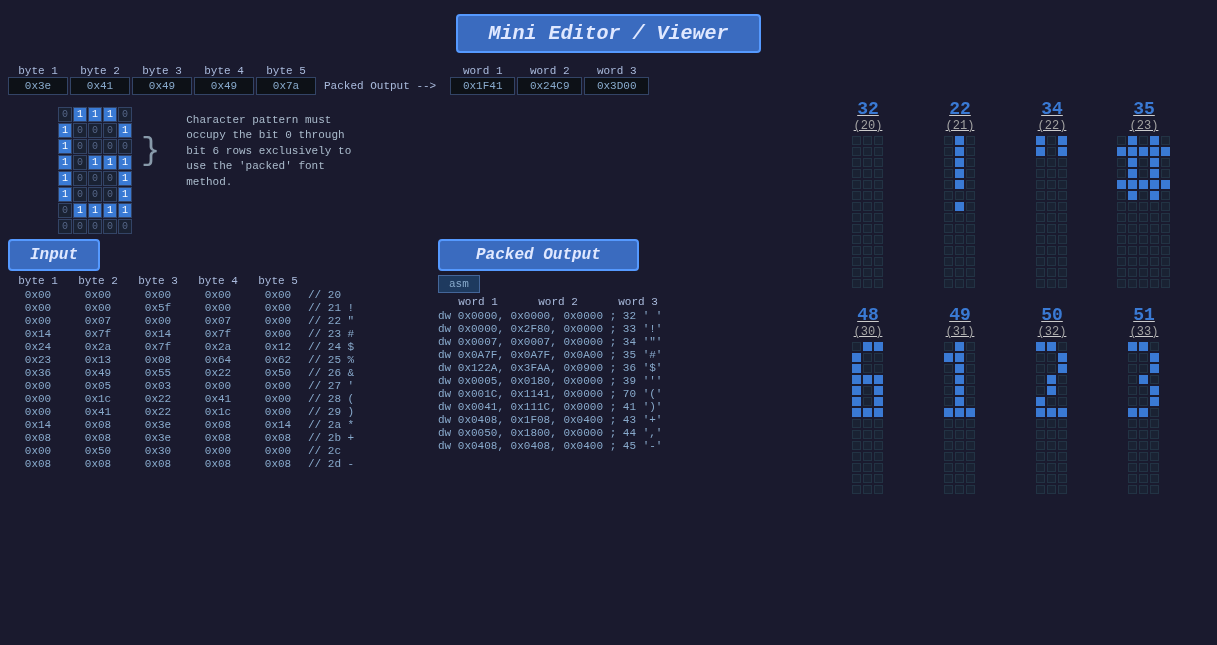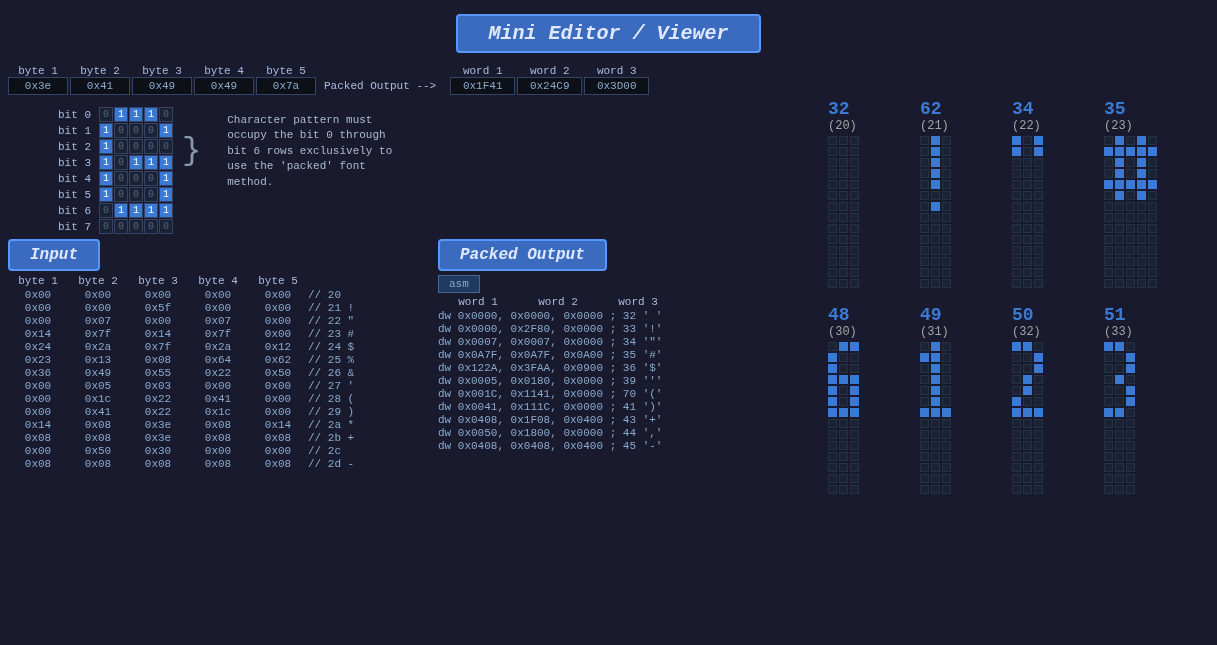--- a/index.html
+++ b/index.html
@@ -191,21 +191,21 @@
     .middle-panel {
       display: flex;
       flex-direction: column;
       width: 390px;
       flex-shrink: 0;
       padding: 4px 8px;
     }
     .packed-output-label {
       background: #3a6bbf;
       border: 2px solid #5599ff;
-      padding: 5px 20px;
+      padding: 5px 36px;
       border-radius: 4px;
       font-style: italic;
       font-size: 16px;
       font-weight: bold;
       color: #e0e8ff;
       width: fit-content;
       margin-top: 140px;
       margin-bottom: 4px;
     }
     .asm-tab {
@@ -241,22 +241,23 @@
     .right-panel {
       flex: 1;
       display: flex;
       gap: 8px;
       padding: 4px 8px;
       overflow: hidden;
     }
     .char-column {
       display: flex;
       flex-direction: column;
-      align-items: flex-start;
+      align-items: center;
       min-width: 80px;
+      text-decoration: underline;
     }
     .char-number {
       font-size: 18px;
       font-weight: bold;
       color: #3a7ad4;
       margin-bottom: 0;
     }
     .char-ascii {
       font-size: 12px;
       color: #a3a3a3;
@@ -303,30 +304,20 @@
       </div>
     </div>
   </div>
 
   <div class="content-area">
 
     <div class="left-panel">
 
       <div style="display:flex; align-items:flex-start; margin-top:4px;">
         <div class="bit-grid-area">
-          <div class="bit-labels">
-            <div class="bit-label">bit 0</div>
-            <div class="bit-label">bit 1</div>
-            <div class="bit-label">bit 2</div>
-            <div class="bit-label">bit 3</div>
-            <div class="bit-label">bit 4</div>
-            <div class="bit-label">bit 5</div>
-            <div class="bit-label">bit 6</div>
-            <div class="bit-label">bit 7</div>
-          </div>
           <div class="bit-grid" id="bit-grid-rows">
               <div class="bit-row">
                 <div class="bit-cell bit-off">0</div>
                 <div class="bit-cell bit-on">1</div>
                 <div class="bit-cell bit-on">1</div>
                 <div class="bit-cell bit-on">1</div>
                 <div class="bit-cell bit-off">0</div>
               </div>
               <div class="bit-row">
                 <div class="bit-cell bit-on">1</div>
@@ -652,21 +643,21 @@
               <div style="background: rgb(26, 34, 51); border: 1px solid rgb(34, 51, 68); width: 9px; height: 9px;"></div>
               <div style="background: rgb(26, 34, 51); border: 1px solid rgb(34, 51, 68); width: 9px; height: 9px;"></div>
               <div style="background: rgb(26, 34, 51); border: 1px solid rgb(34, 51, 68); width: 9px; height: 9px;"></div>
               <div style="background: rgb(26, 34, 51); border: 1px solid rgb(34, 51, 68); width: 9px; height: 9px;"></div>
               <div style="background: rgb(26, 34, 51); border: 1px solid rgb(34, 51, 68); width: 9px; height: 9px;"></div>
             </div>
           </div>
         </div>
         <div style="display: flex; flex-direction: column; gap: 16px; align-items: flex-start; margin-right: 4px;">
           <div class="char-column">
-            <div class="char-number">62</div>
+            <div class="char-number">22</div>
             <div class="char-ascii">(21)</div>
             <div style="display: grid; grid-template-columns: repeat(3, 10px); grid-template-rows: repeat(14, 10px); gap: 1px;">
               <div style="background: rgb(26, 34, 51); border: 1px solid rgb(34, 51, 68); width: 9px; height: 9px;"></div>
               <div style="background: rgb(58, 122, 212); width: 9px; height: 9px;"></div>
               <div style="background: rgb(26, 34, 51); border: 1px solid rgb(34, 51, 68); width: 9px; height: 9px;"></div>
               <div style="background: rgb(26, 34, 51); border: 1px solid rgb(34, 51, 68); width: 9px; height: 9px;"></div>
               <div style="background: rgb(58, 122, 212); width: 9px; height: 9px;"></div>
               <div style="background: rgb(26, 34, 51); border: 1px solid rgb(34, 51, 68); width: 9px; height: 9px;"></div>
               <div style="background: rgb(26, 34, 51); border: 1px solid rgb(34, 51, 68); width: 9px; height: 9px;"></div>
               <div style="background: rgb(58, 122, 212); width: 9px; height: 9px;"></div>

